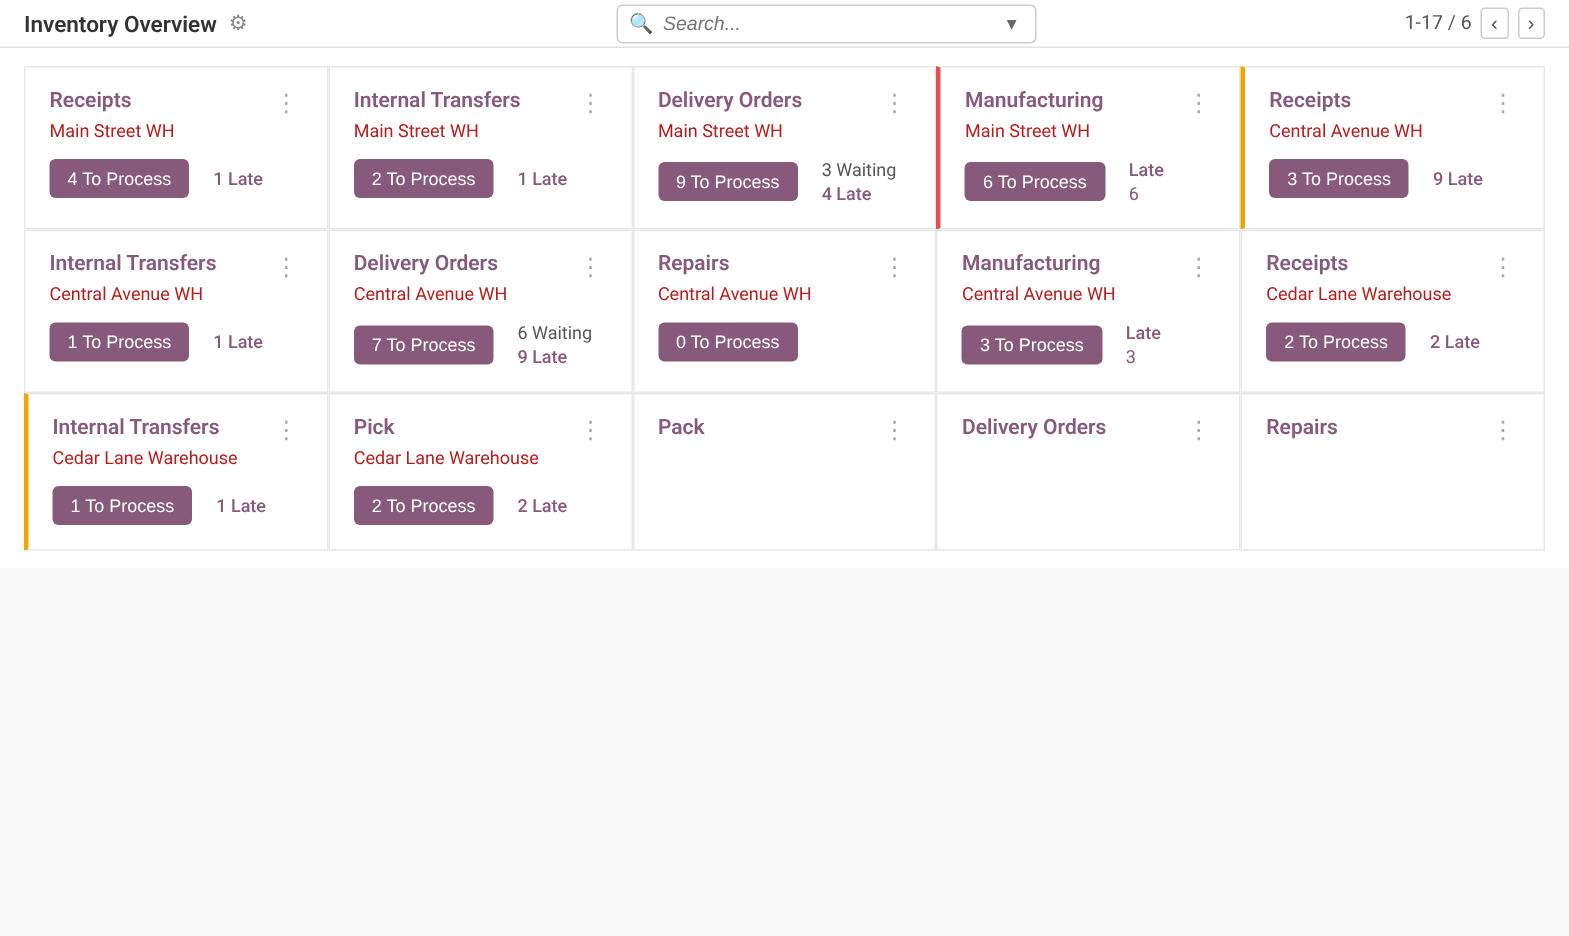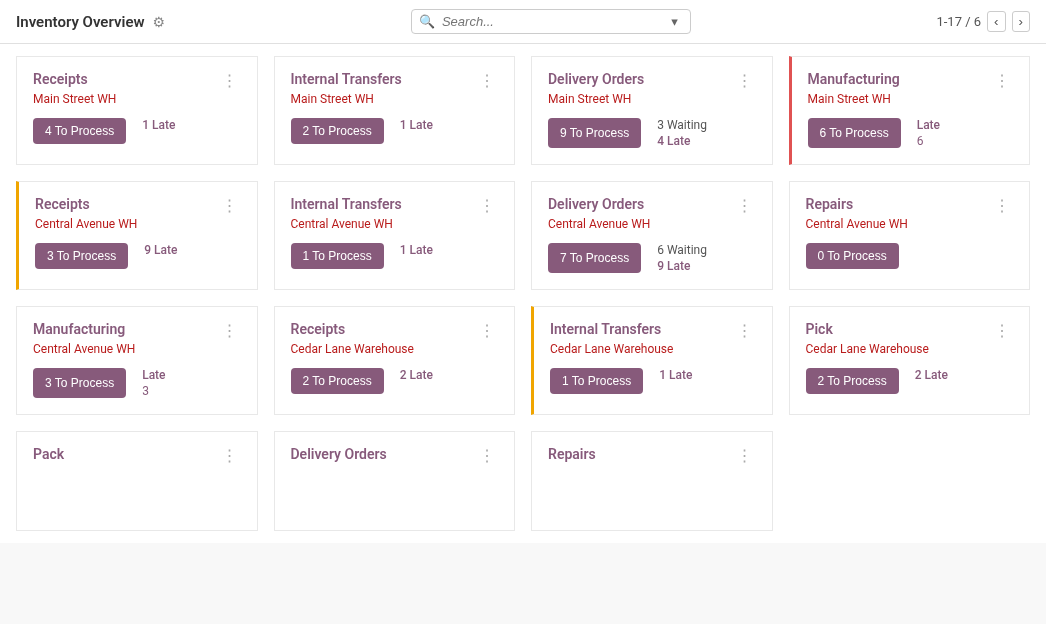--- a/index.html
+++ b/index.html
@@ -1,21 +1,21 @@
 <!DOCTYPE html>
 <html><head>
   <meta charset="utf-8">
   <style>
     * { box-sizing: border-box; margin: 0; padding: 0; }
     body { font-family: -apple-system, BlinkMacSystemFont, 'Segoe UI', Roboto, sans-serif; background: #f8f8f8; color: #333; font-size: 13px; }
 
     .top-bar {
       display: flex; align-items: center; justify-content: space-between;
       padding: 8px 16px; background: #fff; border-bottom: 1px solid #e0e0e0;
-      height: 44px;
+      height: 32px;
     }
     .top-bar-left { display: flex; align-items: center; gap: 8px; }
     .top-bar-title { font-size: 15px; font-weight: 600; color: #333; }
     .gear-icon { color: #888; cursor: pointer; font-size: 14px; }
     .search-bar {
       display: flex; align-items: center;
       border: 1px solid #ccc; border-radius: 4px;
       padding: 4px 8px; background: #fff; width: 280px;
       gap: 6px;
     }
@@ -29,42 +29,42 @@
     }
     .pagination { display: flex; align-items: center; gap: 6px; font-size: 13px; color: #555; }
     .nav-btn {
       border: 1px solid #ccc; background: #fff; border-radius: 3px;
       padding: 2px 6px; cursor: pointer; color: #555;
     }
 
     .grid-container {
       padding: 12px 16px;
       display: grid;
-      grid-template-columns: repeat(4, 1fr);
-      gap: 16px;
+      grid-template-columns: repeat(5, 1fr);
+      gap: 0;
       background: #fff;
     }
 
     .card {
       border: 1px solid #e8e8e8;
       background: #fff;
       padding: 14px 16px 16px;
       position: relative;
       min-height: 100px;
     }
     .card.left-border-red { border-left: 3px solid #e05252; }
     .card.left-border-yellow { border-left: 3px solid #f0a500; }
     .card.left-border-none { border-left: 1px solid #e8e8e8; }
 
     .card-header { display: flex; justify-content: space-between; align-items: flex-start; margin-bottom: 2px; }
     .card-title { font-size: 14px; font-weight: 600; color: #875a7b; cursor: pointer; }
     .card-menu { color: #aaa; cursor: pointer; font-size: 16px; letter-spacing: 1px; padding: 0 2px; }
     .card-subtitle { font-size: 12px; color: #b91c1c; margin-bottom: 12px; }
 
-    .card-body { display: flex; gap: 16px; margin-top: 0; }
+    .card-body { display: flex; align-items: center; gap: 16px; margin-top: 0; }
     .process-btn {
       background: #875a7b; color: #fff; border: none; border-radius: 4px;
       padding: 6px 12px; font-size: 12px; cursor: pointer; white-space: nowrap;
     }
 
     .card-stats { display: flex; flex-direction: column; gap: 2px; font-size: 12px; }
     .stat-late { color: #875a7b; font-weight: 500; }
     .stat-waiting { color: #555; }
     .stat-number { color: #875a7b; }
   </style>

